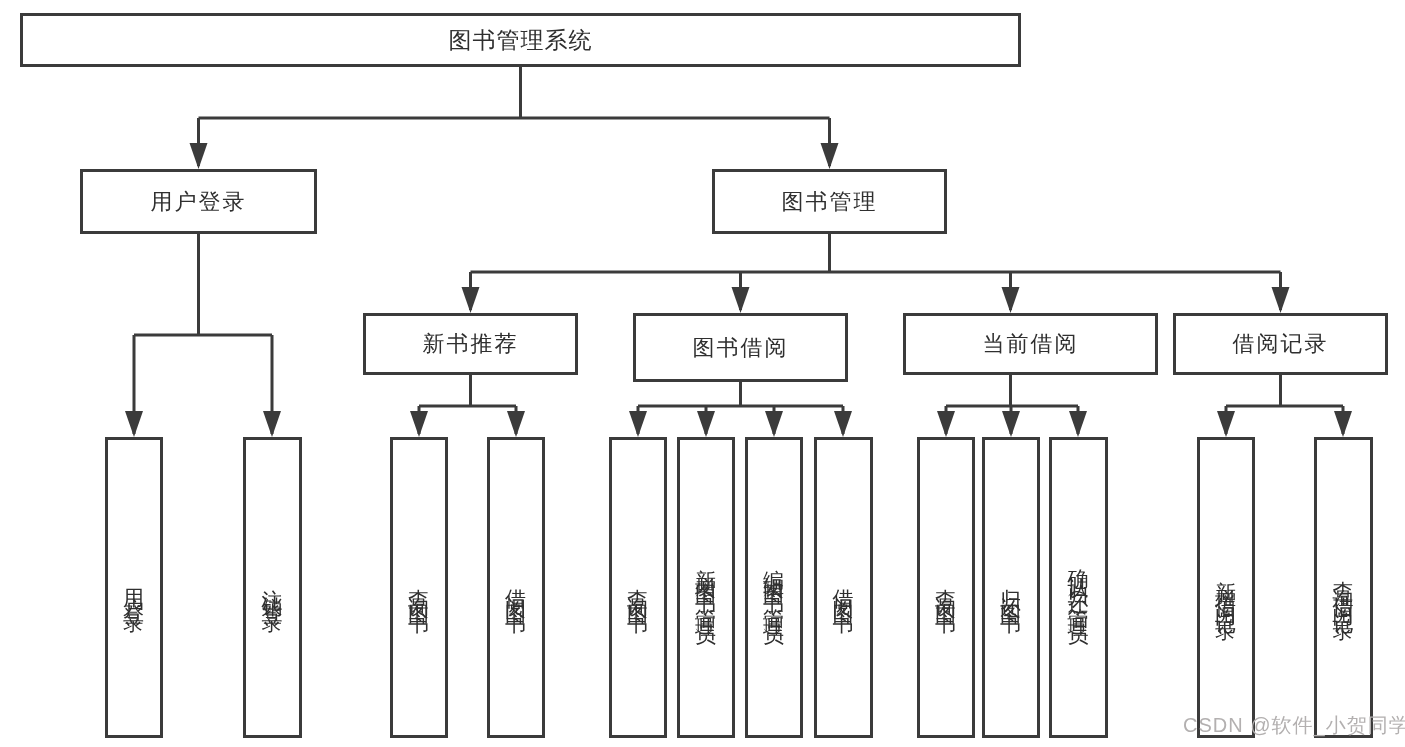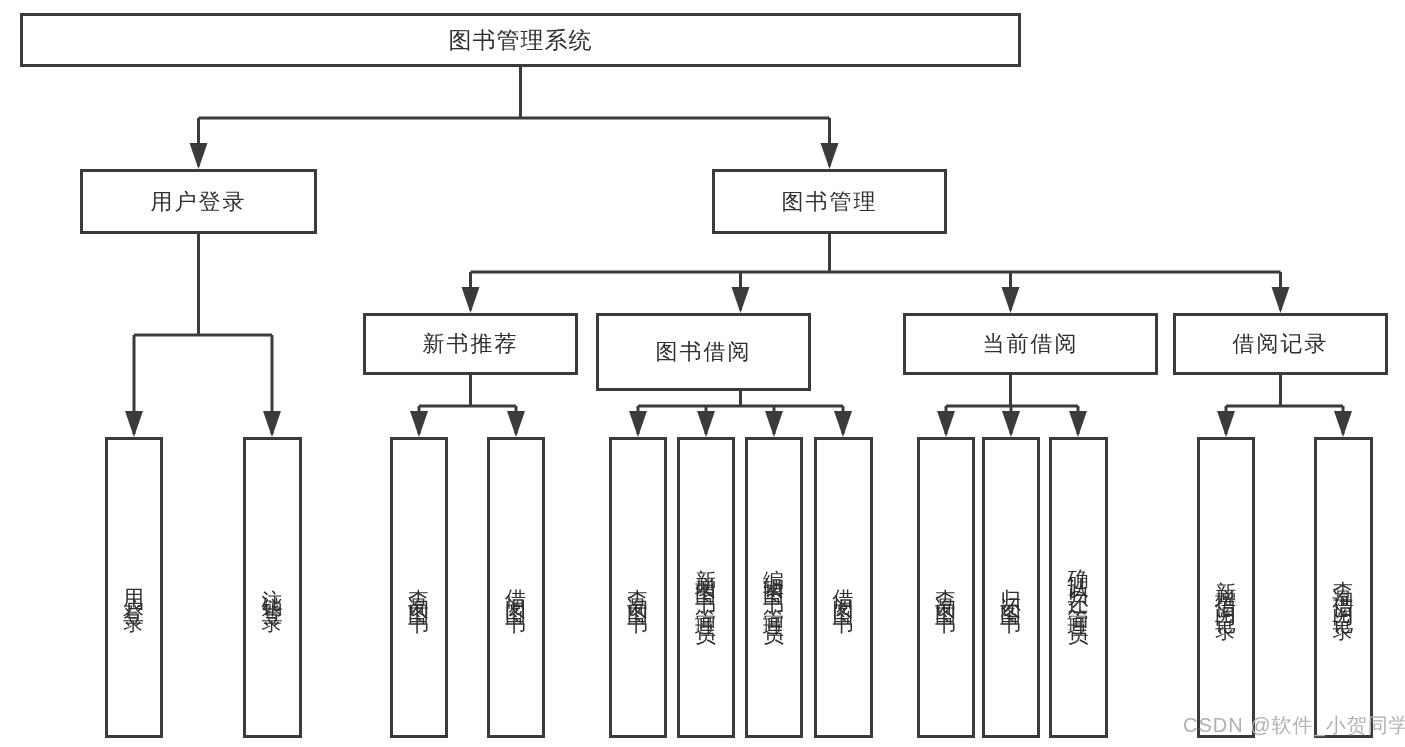--- a/index.html
+++ b/index.html
@@ -116,21 +116,21 @@
   <div class="node" style="left:80px;top:169px;width:237px;height:65px">
     <span class="lbl">用户登录</span>
   </div>
   <div class="node" style="left:363px;top:313px;width:215px;height:62px">
     <span class="lbl">新书推荐</span>
   </div>
 
   <div class="node" style="left:712px;top:169px;width:235px;height:65px">
     <span class="lbl">图书管理</span>
   </div>
-  <div class="node" style="left:596px;top:313px;width:215px;height:78px">
+  <div class="node" style="left:633px;top:313px;width:215px;height:69px">
     <span class="lbl">图书借阅</span>
   </div>
   <div class="node" style="left:903px;top:313px;width:255px;height:62px">
     <span class="lbl">当前借阅</span>
   </div>
   <div class="node" style="left:1173px;top:313px;width:215px;height:62px">
     <span class="lbl">借阅记录</span>
   </div>
 
   <div class="node vert" style="left:105px;top:437px;width:58px;height:301px">

